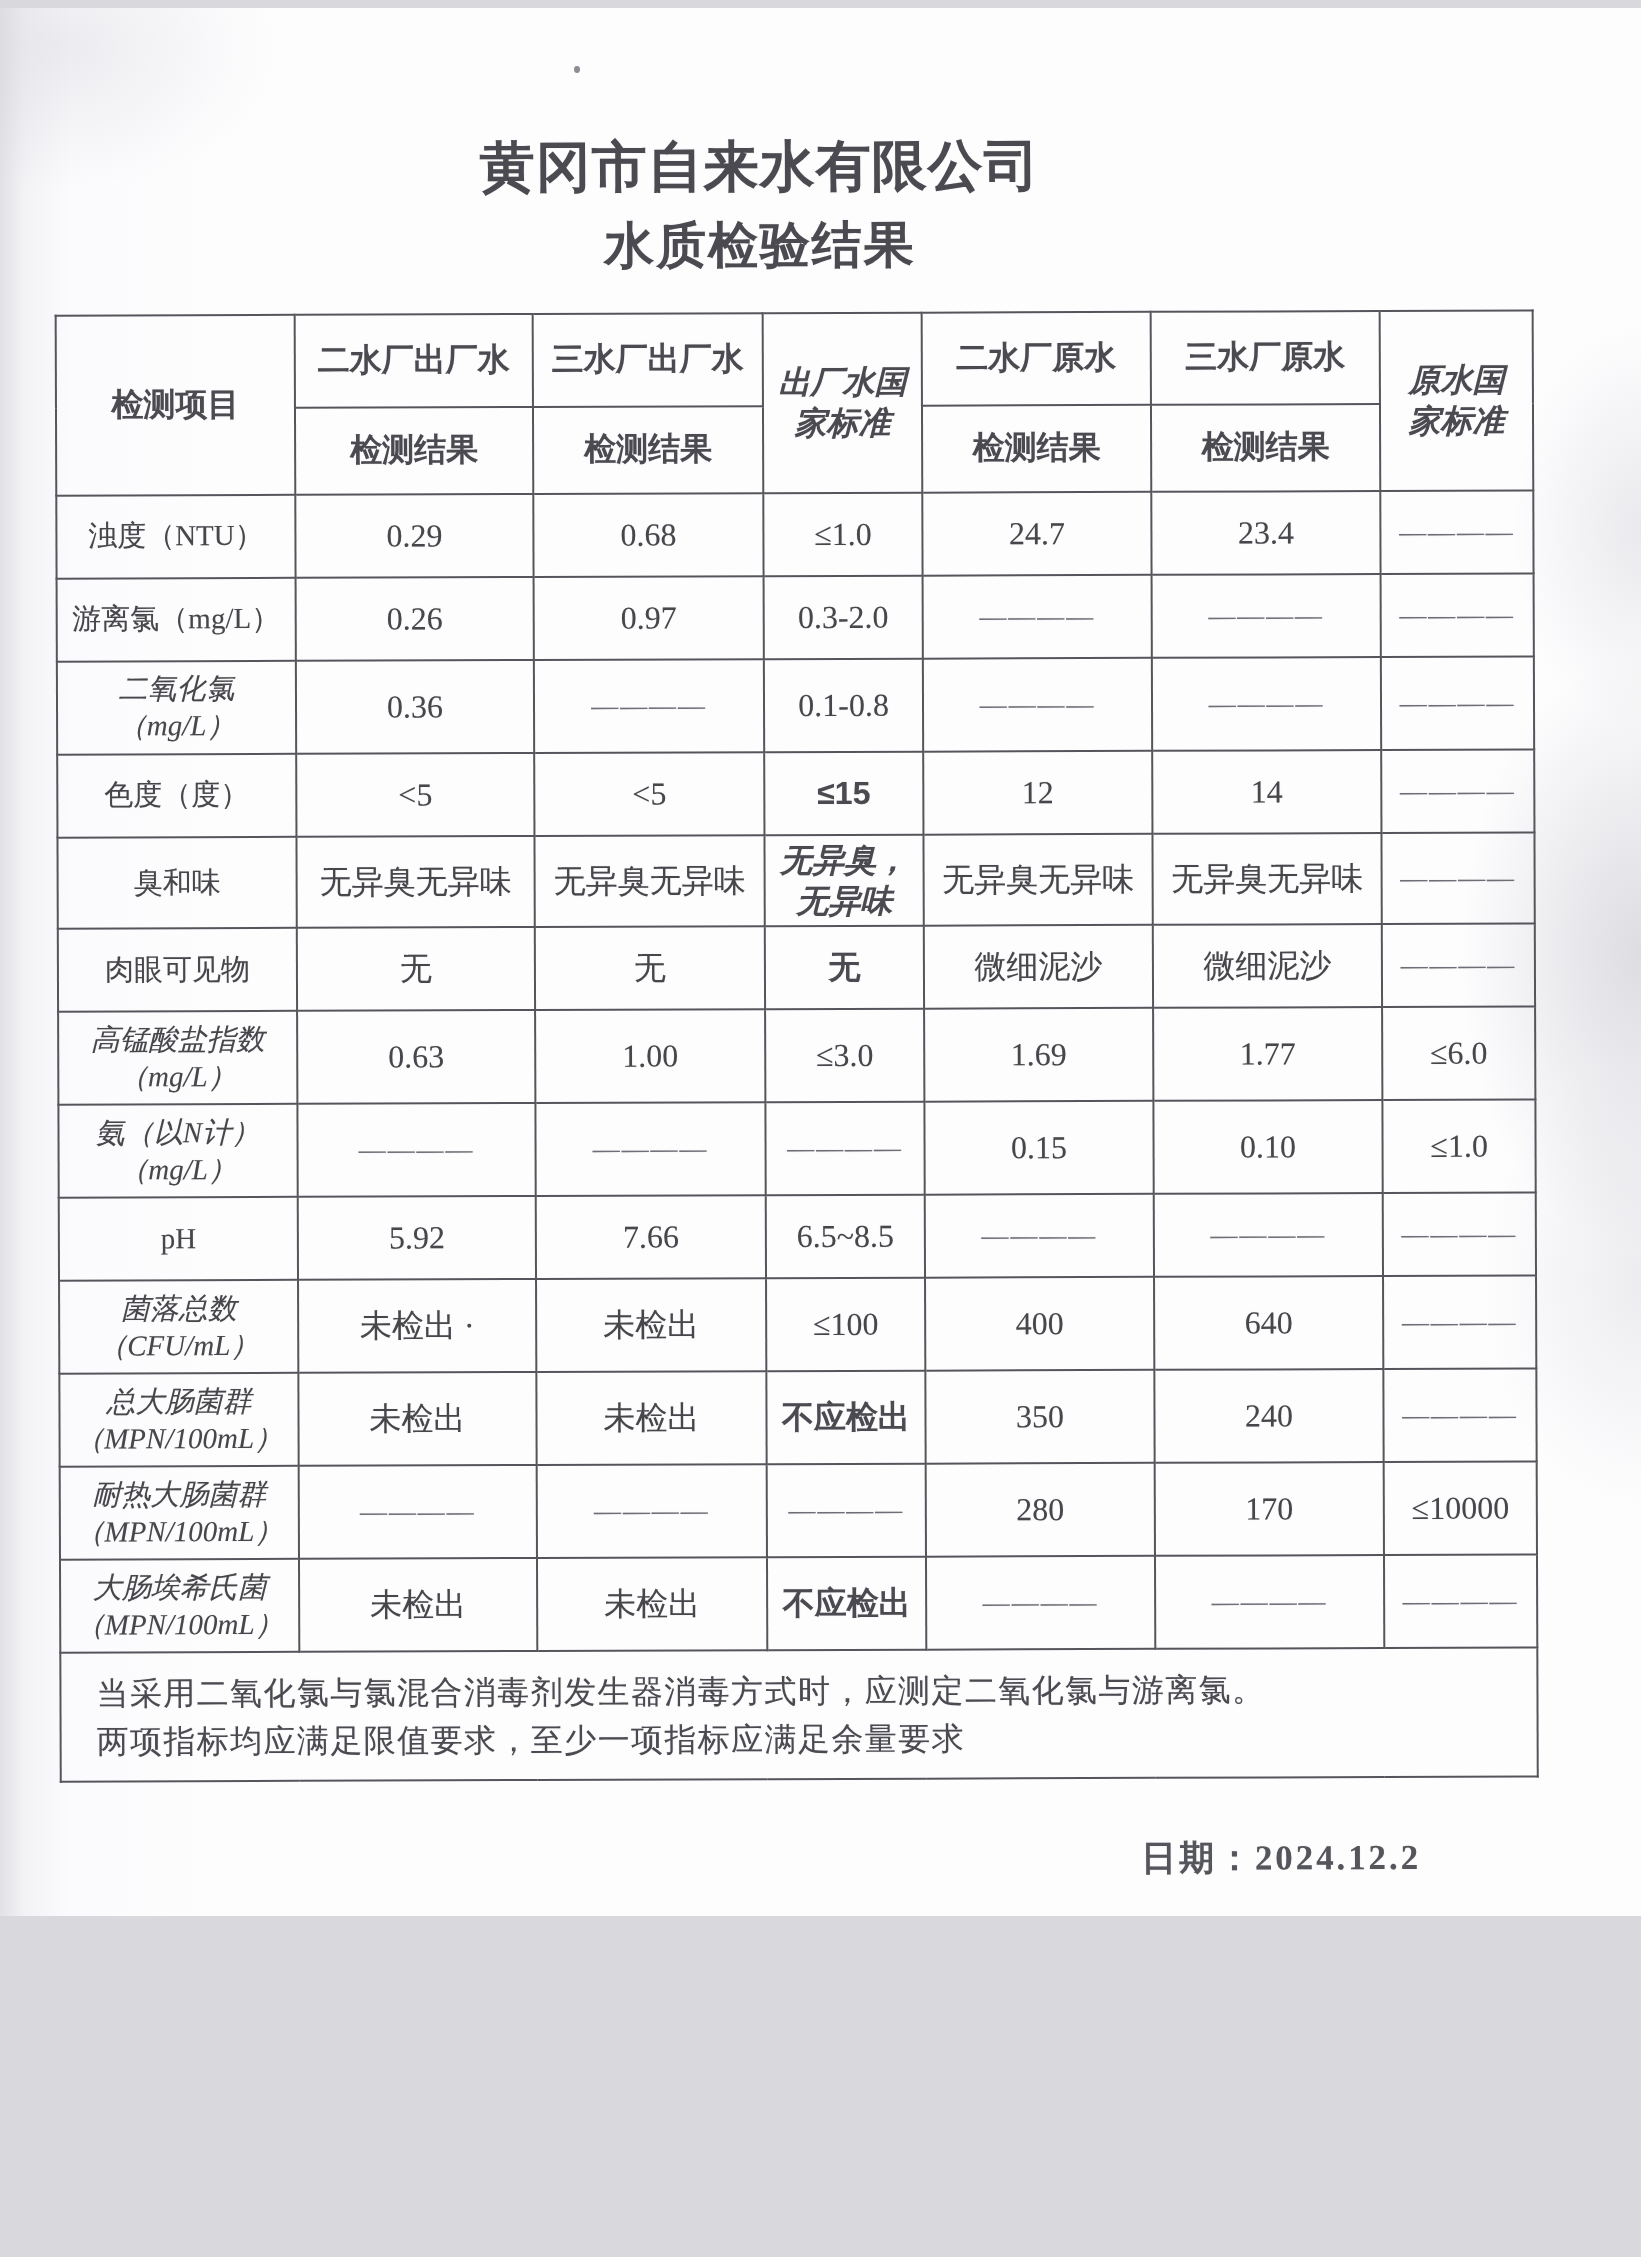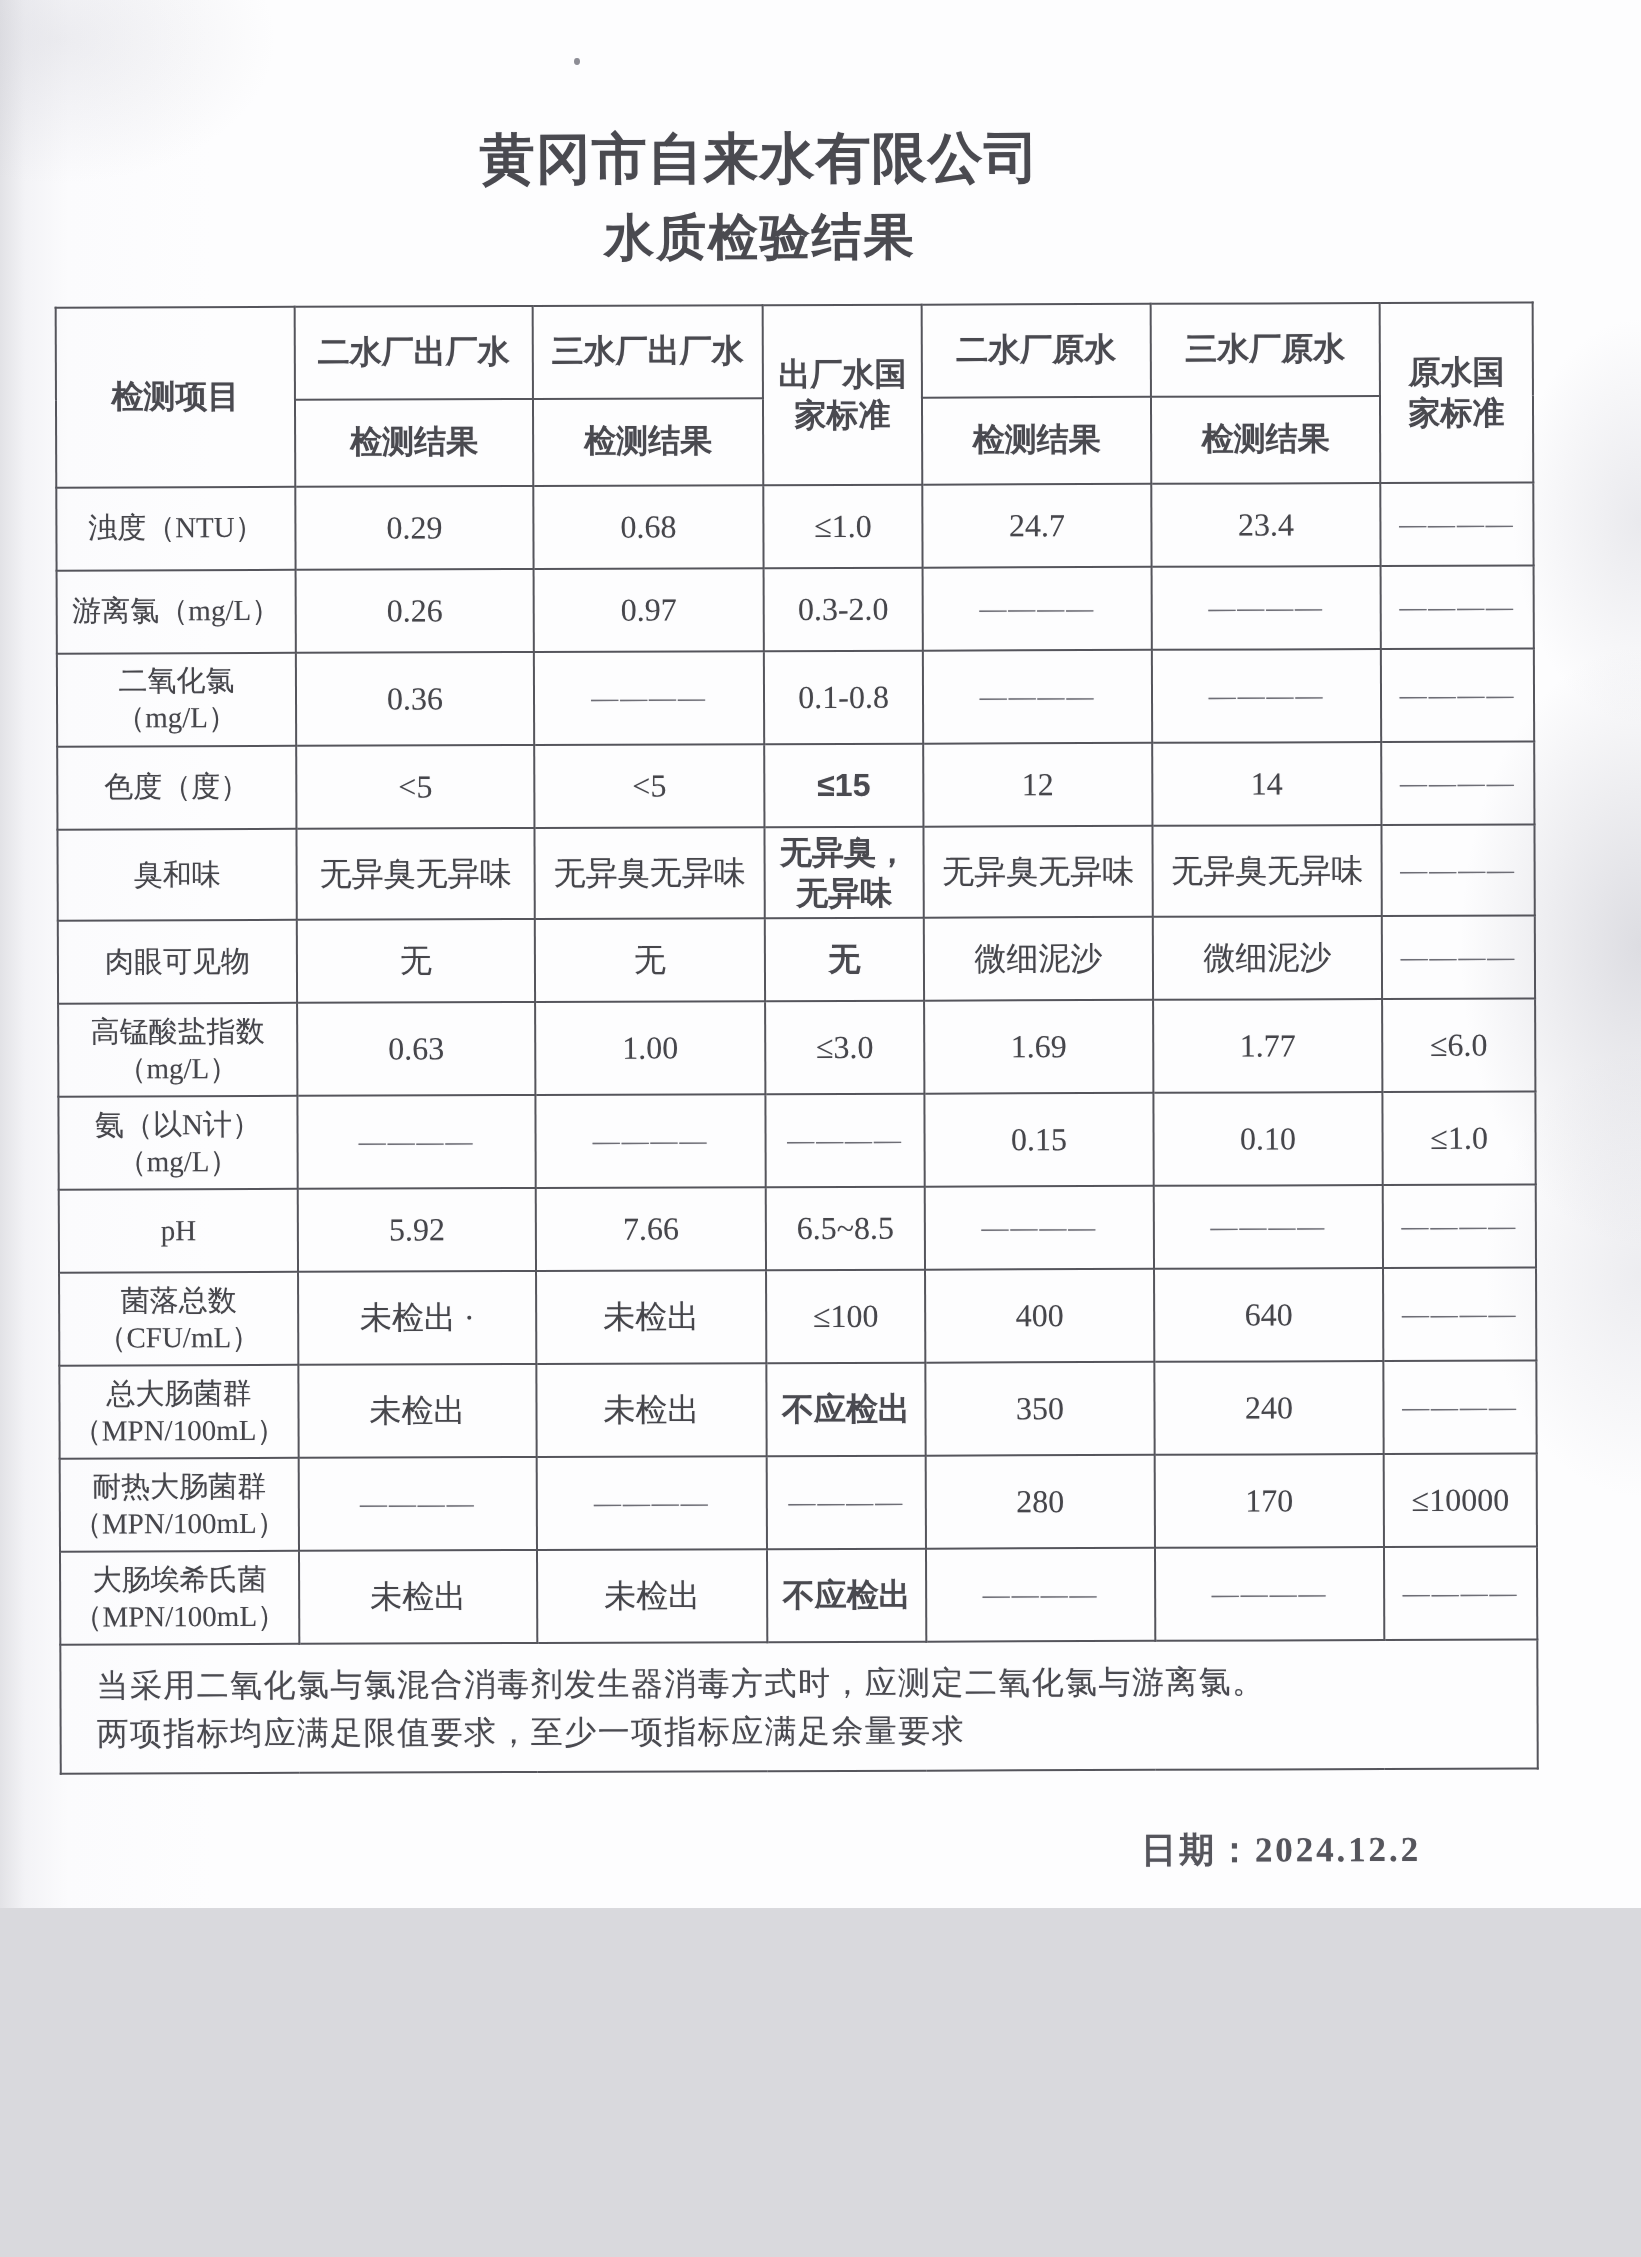--- a/index.html
+++ b/index.html
@@ -2,21 +2,21 @@
 <html><head>
 <meta charset="utf-8">
 <style>
   * { box-sizing: border-box; }
   body { margin: 0; background: #d9d9dd; }
 
   .page {
     position: relative;
     width: 1641px;
     height: 1908px;
-    margin: 0 auto;
+    margin: 8px auto;
     overflow: hidden;
     color: #46464b;
     font-family: "Liberation Serif", "DejaVu Serif", serif;
     background:
       radial-gradient(ellipse 251px 415px at 1641px 946px, rgba(168,168,180,.38), rgba(168,168,180,0) 72%),
       radial-gradient(ellipse 183px 290px at 1641px 521px, rgba(178,178,190,.26), rgba(178,178,190,0) 70%),
       radial-gradient(ellipse 222px 319px at 1641px 1274px, rgba(178,178,190,.22), rgba(178,178,190,0) 70%),
       radial-gradient(ellipse 415px 309px at 0px 2257px, rgba(185,185,196,.32), rgba(185,185,196,0) 72%),
       radial-gradient(ellipse 290px 193px at 58px 39px, rgba(190,190,200,.25), rgba(190,190,200,0) 75%),
       linear-gradient(90deg, #e2e2e6 0px, #f3f3f6 25px, #fbfbfd 68px, #fdfdfe 212px),
@@ -68,21 +68,21 @@
     font-family: "Liberation Sans", "DejaVu Sans", sans-serif;
     font-weight: 700;
     font-size: 32px;
     color: #4a4a50;
   }
   .hr1 th { height: 93px; }
   .hr2 th { height: 87px; }
   tbody td { font-size: 32px; height: 83px; }
   tr.tall td { height: 93px; }
   td.item { font-size: 29px; }
-  .pre { white-space: pre-line; line-height: 1.28; }
+  .pre { white-space: pre-line; line-height: 1.28; font-style: italic; }
   .em {
     font-family: "Liberation Sans", "DejaVu Sans", sans-serif;
     font-weight: 700;
     color: #4a4a50;
   }
   .dash { color: #6e6e76; font-size: 27px; letter-spacing: 1.9px; }
 
   td.note-cell {
     text-align: left;
     height: 129px;

